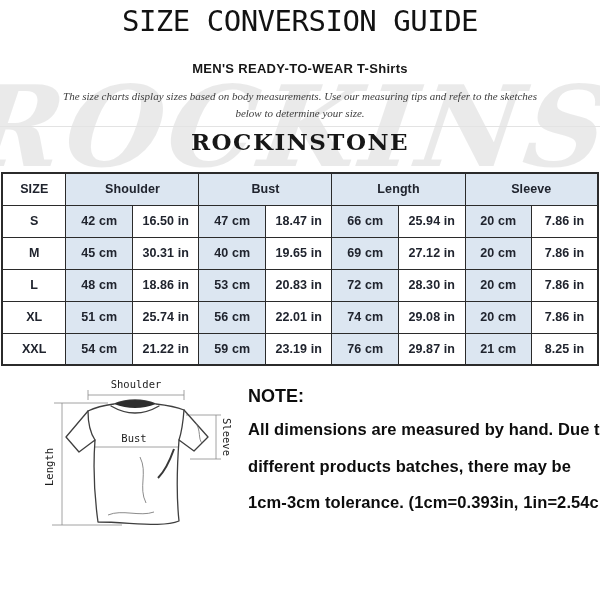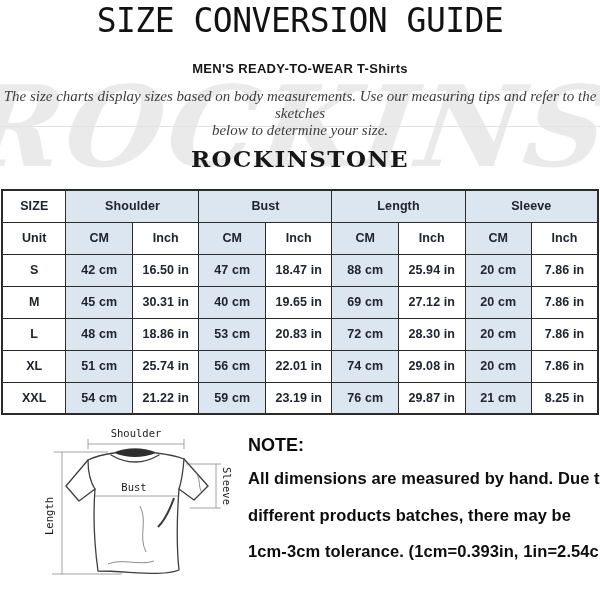--- a/index.html
+++ b/index.html
@@ -42,40 +42,40 @@
     width: 600px; height: 1px;
     background: #e3e3e3;
     z-index: 0;
   }
   .content { position: relative; z-index: 1; }
   .title {
     margin-top: 3px;
     text-align: center;
     font-family: "DejaVu Sans Mono", monospace;
     font-weight: normal;
-    font-size: 33px;
+    font-size: 29px;
     line-height: 36px;
     letter-spacing: -0.5px;
     color: #121212;
   }
   .subtitle {
     margin-top: 22px;
     text-align: center;
     font-size: 13px;
     line-height: 15px;
     font-weight: bold;
     letter-spacing: 0.3px;
     color: #161616;
   }
   .desc {
     margin-top: 12px;
     text-align: center;
     font-family: "Liberation Serif", serif;
     font-style: italic;
-    font-size: 15px;
+    font-size: 11px;
     line-height: 17px;
     color: #3d3d3d;
   }
   .brand {
     margin-top: 6px;
     text-align: center;
     font-family: "DejaVu Serif", serif;
     font-weight: bold;
     font-size: 23px;
     line-height: 27px;
@@ -172,37 +172,26 @@
       </colgroup>
       <tbody>
         <tr>
           <td>SIZE</td>
           <td class="blue" colspan="2">Shoulder</td>
           <td class="blue" colspan="2">Bust</td>
           <td class="blue" colspan="2">Length</td>
           <td class="blue" colspan="2">Sleeve</td>
         </tr>
         <tr>
-          <td>Unit</td>
-          <td class="blue">CM</td>
-          <td>Inch</td>
-          <td class="blue">CM</td>
-          <td>Inch</td>
-          <td class="blue">CM</td>
-          <td>Inch</td>
-          <td class="blue">CM</td>
-          <td>Inch</td>
-        </tr>
-        <tr>
           <td>S</td>
           <td class="blue">42 cm</td>
           <td>16.50 in</td>
           <td class="blue">47 cm</td>
           <td>18.47 in</td>
-          <td class="blue">88 cm</td>
+          <td class="blue">66 cm</td>
           <td>25.94 in</td>
           <td class="blue">20 cm</td>
           <td>7.86 in</td>
         </tr>
         <tr>
           <td>M</td>
           <td class="blue">45 cm</td>
           <td>30.31 in</td>
           <td class="blue">40 cm</td>
           <td>19.65 in</td>

